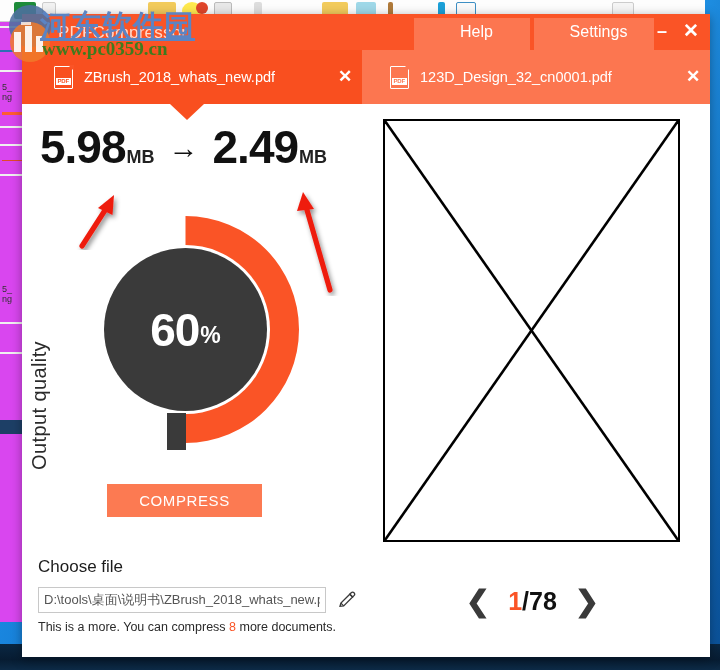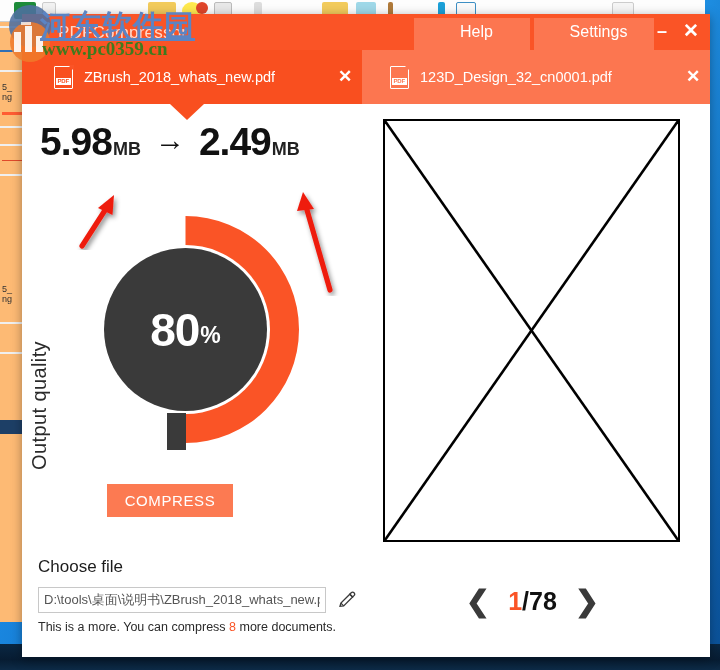--- a/index.html
+++ b/index.html
@@ -26,21 +26,21 @@
     position: absolute; top: 0; left: 0; width: 705px; height: 22px;
     background: #fdfdfd;
     border-bottom: 1px solid #cfcfcf;
     overflow: hidden;
   }
   .top-strip .blob { position: absolute; top: 2px; border-radius: 2px; }
 
   
   .bg-window {
     position: absolute; left: 0; top: 22px; width: 28px; height: 600px;
-    background: #fdba74; border-right: 1px solid #bdbdbd;
+    background: #d946ef; border-right: 1px solid #bdbdbd;
     overflow: hidden;
     font-size: 9px; color: #333;
   }
   .bg-window .bw-bar { position: absolute; left: 0; width: 28px; height: 2px; background: #f0f0f0; }
   .bg-window .bw-orange { position: absolute; left: 2px; width: 26px; height: 3px; background: #ff5c33; }
   .bg-window .bw-blue { position:absolute; left:0; width:28px; height:2px; background:#2f6fb5; }
   .bg-window .bw-txt { position: absolute; left: 2px; white-space: nowrap; font-size: 9px; line-height: 10px; color: #333; }
   .bg-window .bw-red { position:absolute; height:1px; background:#e04a2a; }
 
   
@@ -125,21 +125,21 @@
     z-index: 5;
   }
 
   
   .content { position: relative; height: 553px; background: #ffffff; }
 
   .sizes {
     position: absolute; left: 18px; top: 16px;
     display: flex; align-items: baseline; white-space: nowrap;
   }
-  .size-num { font-size: 39px; font-weight: bold; color: #111; letter-spacing: -1px; }
+  .size-num { font-size: 46px; font-weight: bold; color: #111; letter-spacing: -1px; }
   .size-unit { font-size: 18px; font-weight: bold; color: #222; margin-left: 1px; margin-top: 10px; }
   .size-arrow { font-size: 30px; color: #111; margin: 0 14px; position: relative; top: -5px; }
 
   
   .output-quality {
     position: absolute; left: -47px; top: 290px;
     transform: rotate(-90deg);
     font-size: 20px; color: #2b2b2b; letter-spacing: .4px;
     white-space: nowrap;
   }
@@ -156,21 +156,21 @@
   }
   .gauge-val { font-size: 46px; font-weight: bold; color: #ffffff; letter-spacing: -1px; }
   .gauge-pct { font-size: 23px; font-weight: bold; color: #ffffff; margin-left: 1px; position: relative; top: 6px; }
   .gauge-handle {
     position: absolute; left: 63px; top: 211px;
     width: 19px; height: 37px; background: #3a3a3a;
   }
 
   .compress-btn {
     position: absolute; left: 85px; top: 380px;
-    width: 126px; height: 33px;
+    width: 155px; height: 33px;
     background: #fc7a52; color: #ffffff;
     font-size: 15px; letter-spacing: .6px;
     display: flex; align-items: center; justify-content: center;
     cursor: pointer; border: none;
     font-family: "Liberation Sans", sans-serif;
   }
 
   .choose-file-label {
     position: absolute; left: 16px; top: 453px;
     font-size: 17px; font-weight: normal; color: #1c1c1c;
@@ -313,21 +313,21 @@
       <span class="size-unit">MB</span>
     </div>
 
     <div class="output-quality">Output quality</div>
 
     <div class="gauge">
       <svg width="200" height="242" viewBox="0 0 200 242">
         <path d="M 81.5 14 A 113.5 113.5 0 0 1 81.5 241 L 81.5 204 A 76.5 76.5 0 0 0 81.5 51 Z" fill="#fa5426"></path>
       </svg>
       <div class="gauge-center">
-        <span class="gauge-val">80</span>
+        <span class="gauge-val">60</span>
         <span class="gauge-pct">%</span>
       </div>
       <div class="gauge-handle"></div>
     </div>
 
     <div class="compress-btn">COMPRESS</div>
 
     <div class="choose-file-label">Choose file</div>
     <div class="path-row">
       <input class="path-input" type="text" readonly="" value="D:\tools\桌面\说明书\ZBrush_2018_whats_new.pdf" style="">

